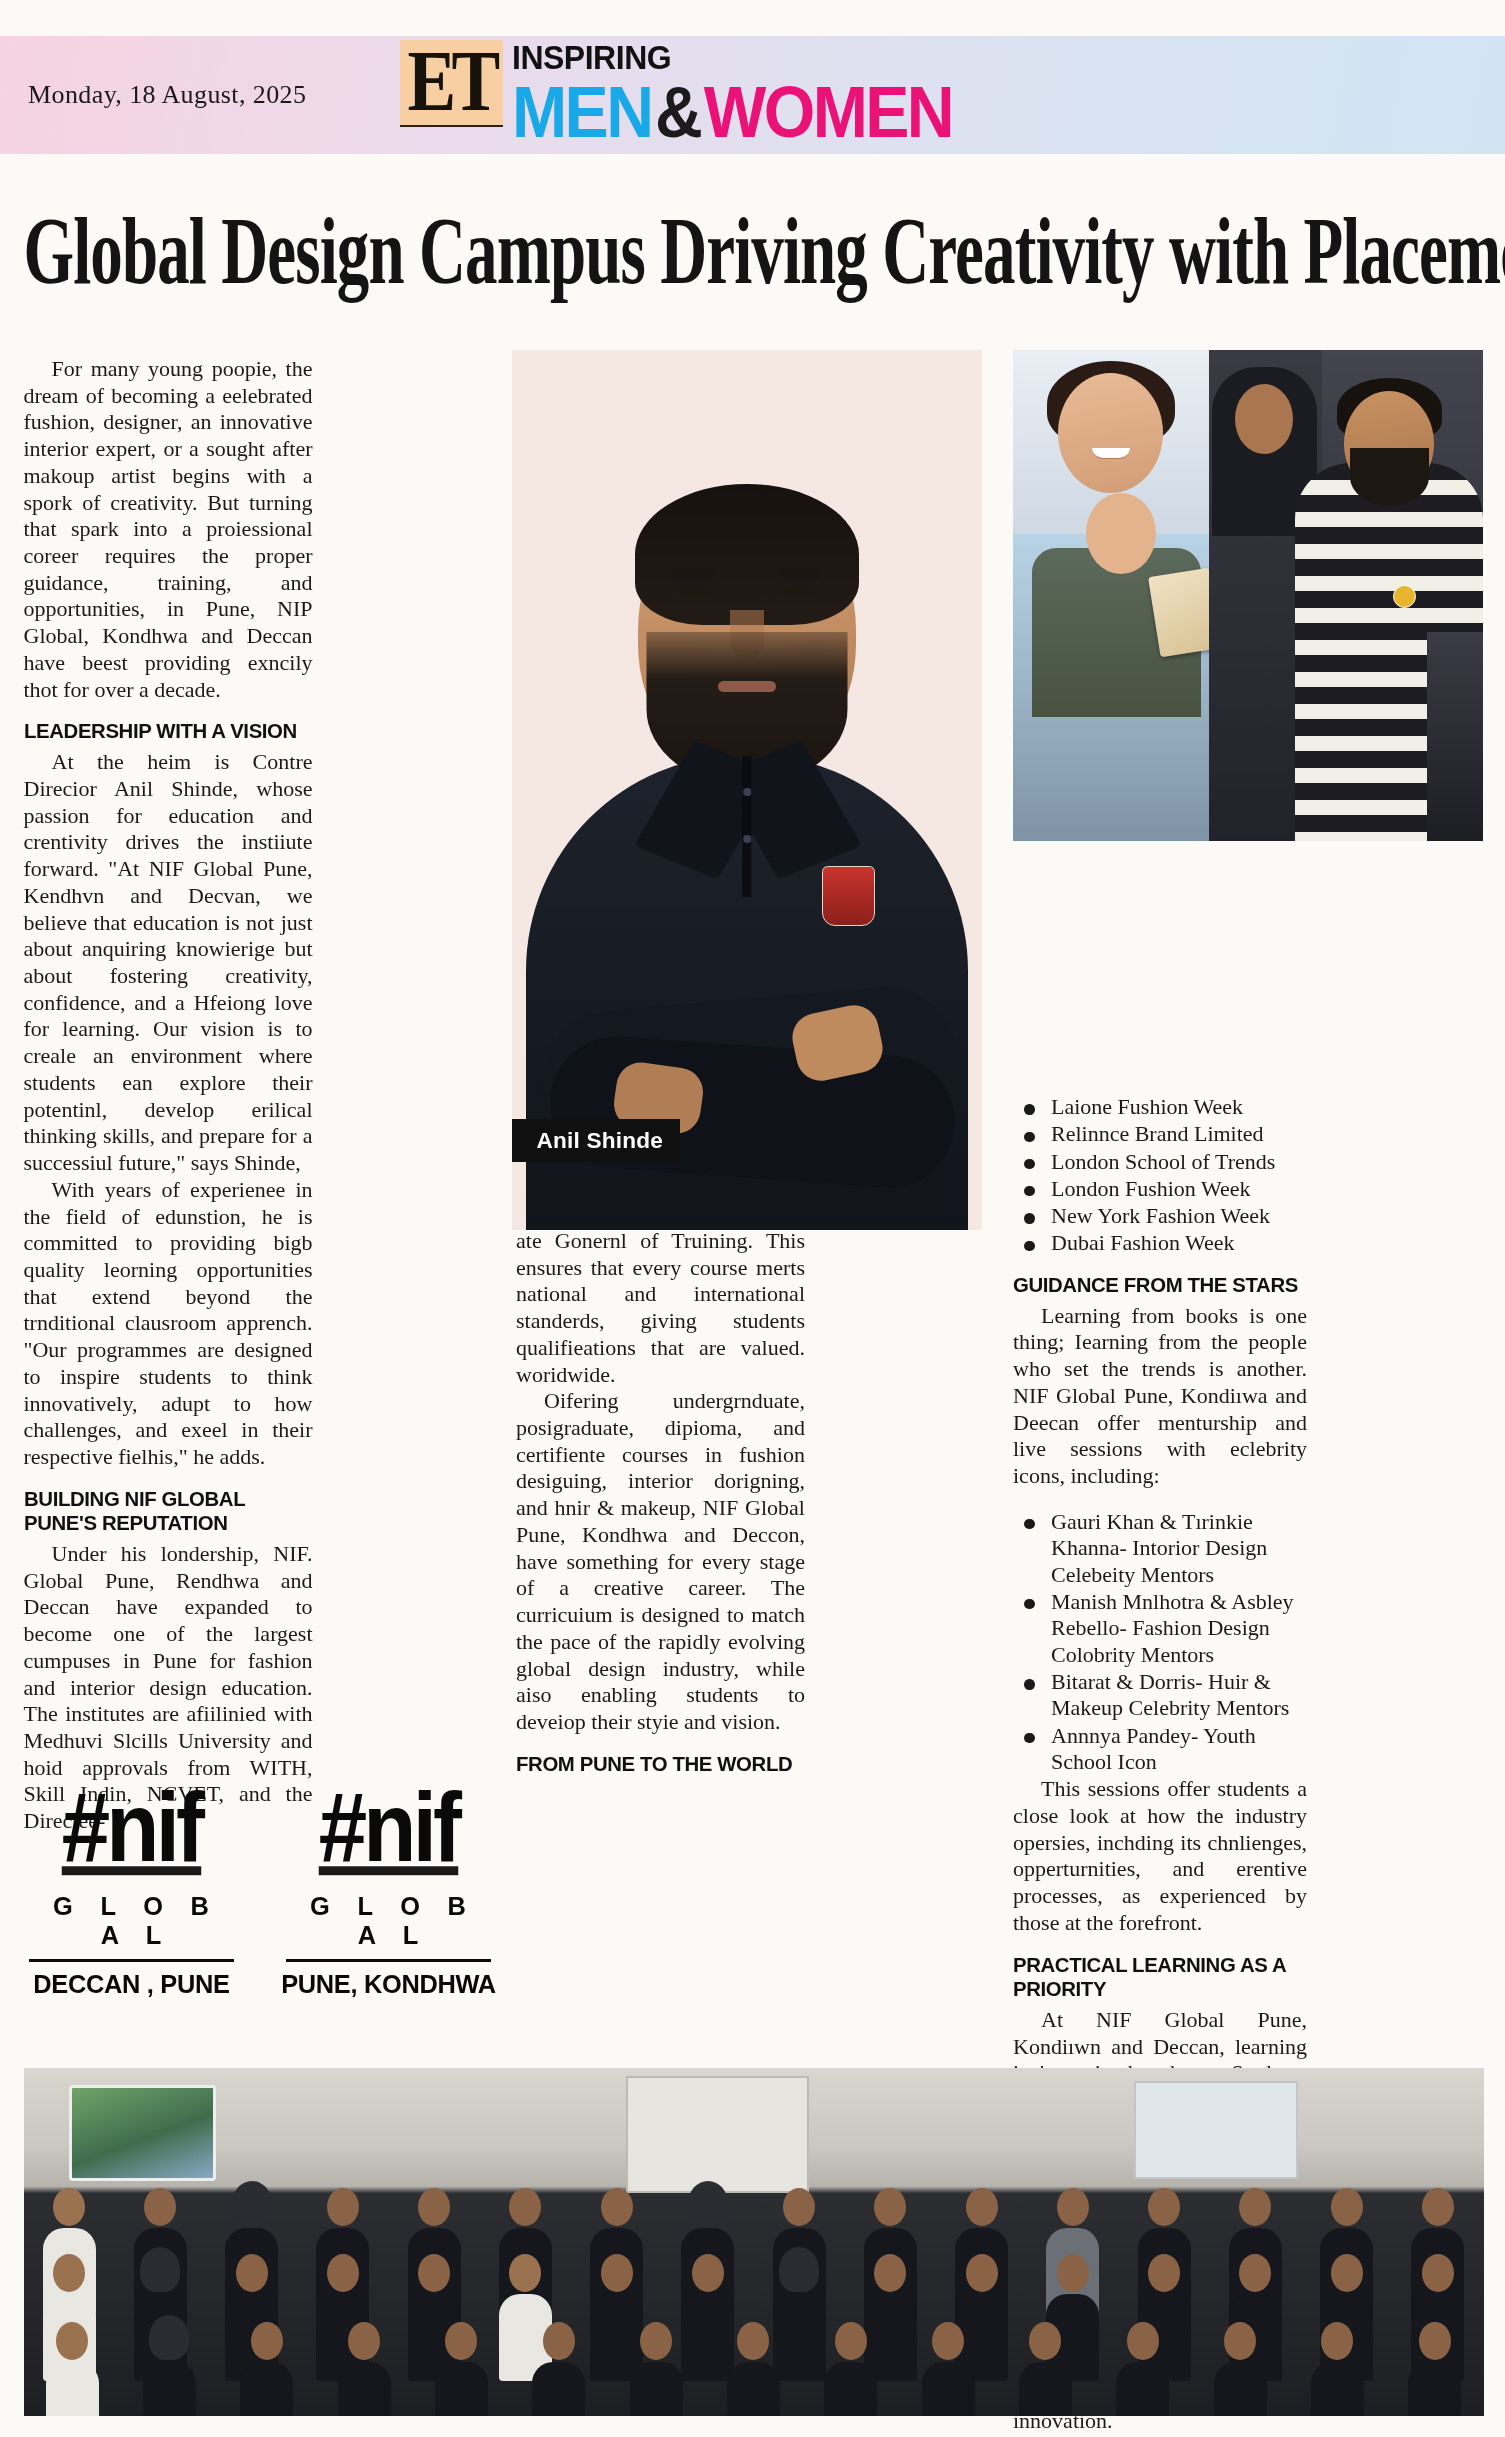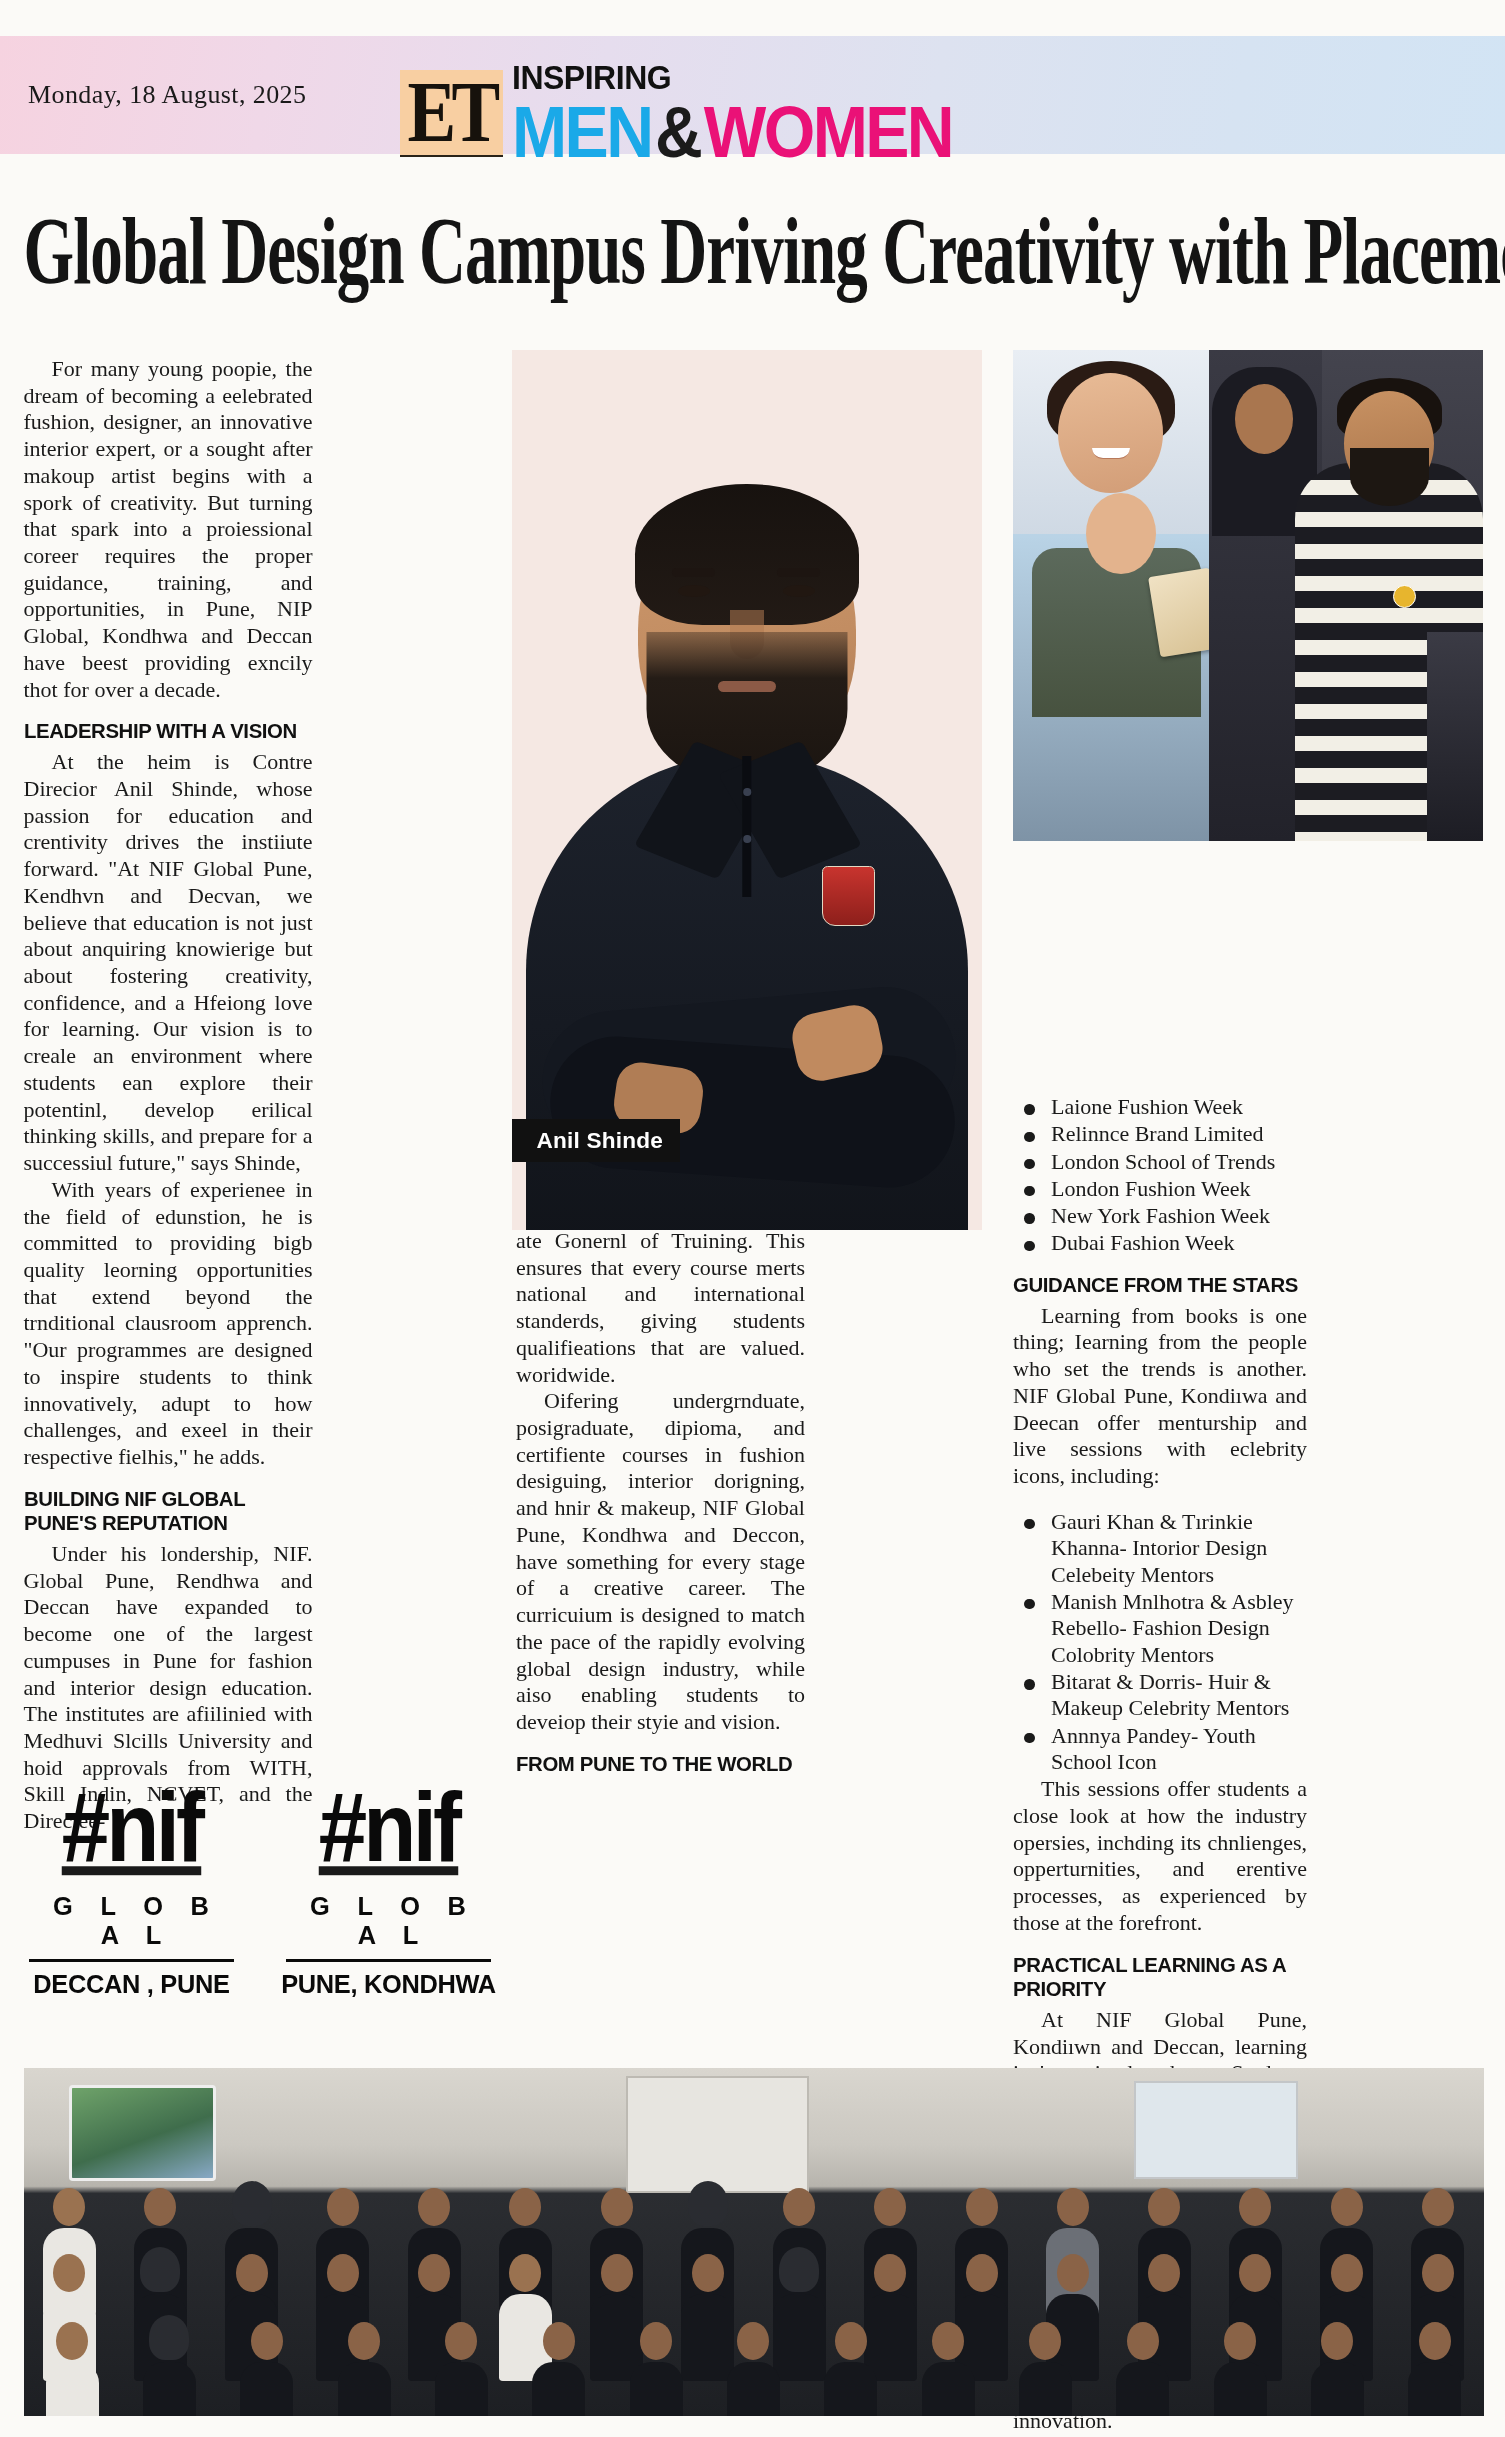--- a/index.html
+++ b/index.html
@@ -17,21 +17,21 @@
   .masthead{
     position:absolute;left:0;top:36px;width:1505px;height:118px;
     background:linear-gradient(100deg,#f6d3e0 0%, #f0d8e8 18%, #e6ddee 40%, #dde2f0 62%, #d6e3f2 82%, #d2e4f4 100%);
     display:flex;align-items:center;
   }
   .mast-date{
     position:absolute;left:28px;top:50%;transform:translateY(-50%);
     font-family:"Liberation Serif", serif;
     font-size:26px;letter-spacing:0.4px;color:#1a1a1a;white-space:nowrap;
   }
-  .mast-logo{position:absolute;left:400px;top:24px;display:flex;align-items:center;}
+  .mast-logo{position:absolute;left:400px;top:4px;display:flex;align-items:flex-start;}
   .et-box{
     width:103px;height:85px;background:#f7ceA0;background:#f8cfa2;
     display:flex;align-items:center;justify-content:center;
     border-bottom:2.8px solid #2a2318;
   }
   .et-text{
     font-family:"Liberation Serif", serif;
     font-weight:700;font-size:73px;line-height:.8;color:#17120c;
     letter-spacing:-4.7px;transform:scaleY(1.18);
   }

